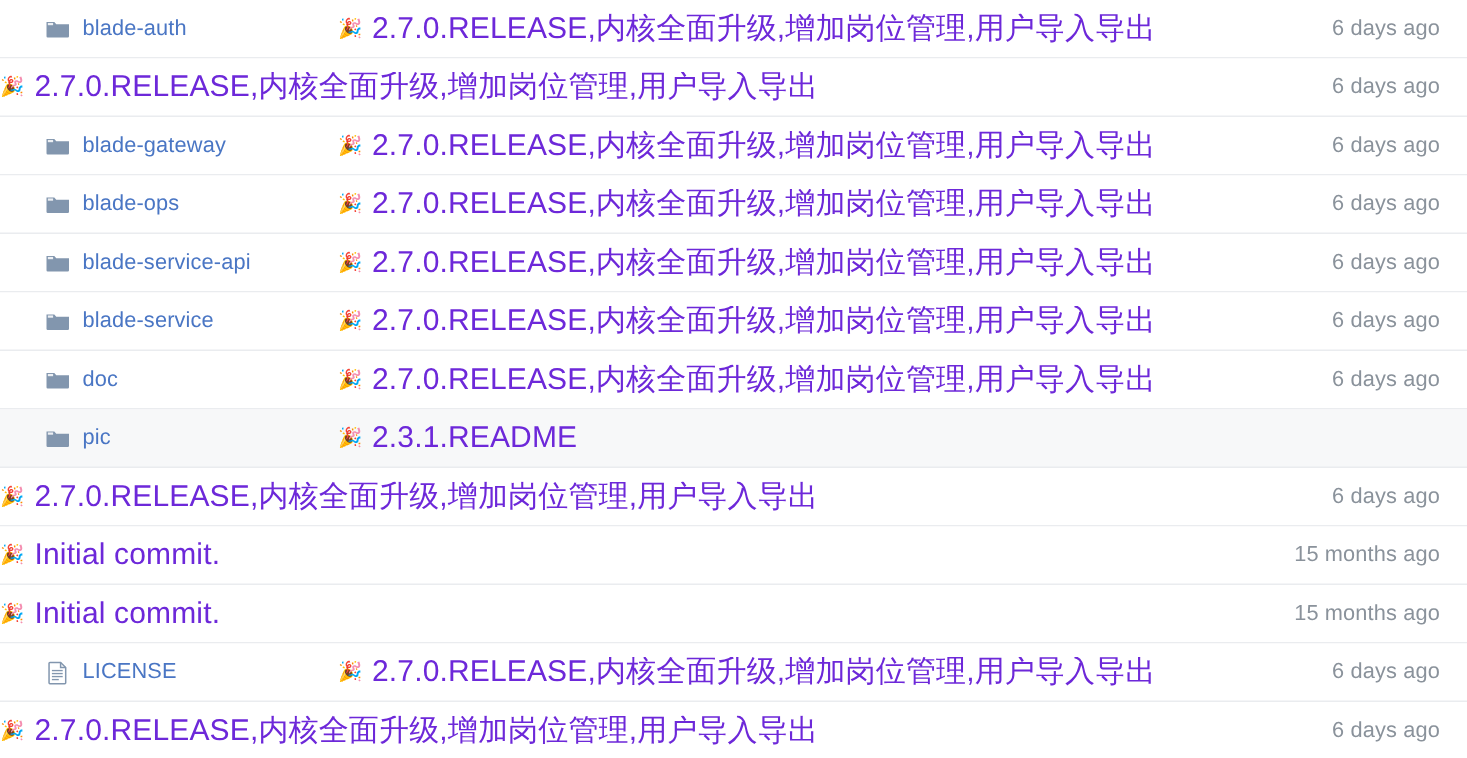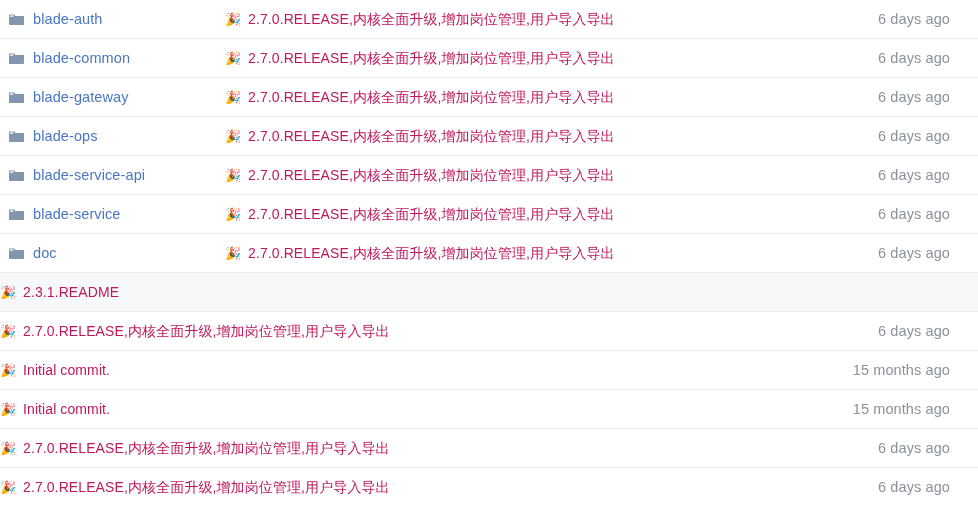--- a/index.html
+++ b/index.html
@@ -32,21 +32,21 @@
   .file-row.is-highlighted {
     background: #f7f8f9;
   }
 
   
   .col-name {
     width: 225px;
     flex: 0 0 225px;
     display: flex;
     align-items: center;
-    padding-left: 8px;
+    padding-left: 30px;
     overflow: hidden;
     white-space: nowrap;
   }
   .icon-slot {
     width: 17px;
     height: 17px;
     flex: 0 0 17px;
     margin-right: 8px;
     display: flex;
     align-items: center;
@@ -74,34 +74,34 @@
   .emoji-slot {
     width: 17px;
     flex: 0 0 17px;
     margin-right: 6px;
     font-size: 13px;
     line-height: 1;
     text-align: center;
     font-family: "DejaVu Sans", sans-serif;
   }
   .commit-msg {
-    font-size: 14px;
-    color: #be185d;
+    font-size: 20px;
+    color: #6d28d9;
     line-height: 1;
     overflow: hidden;
     text-overflow: ellipsis;
     letter-spacing: 0.1px;
   }
 
   
   .col-age {
     flex: 0 0 160px;
     width: 160px;
     text-align: right;
-    padding-right: 28px;
+    padding-right: 18px;
     font-size: 14.5px;
     color: #8a929b;
     line-height: 1;
     white-space: nowrap;
     letter-spacing: 0.1px;
   }
 </style>
 </head>
 <body>
 
@@ -116,29 +116,20 @@
         </span>
         <a class="name-link" href="#">blade-auth</a>
       </div>
       <div class="col-commit">
         <span class="emoji-slot">🎉</span>
         <span class="commit-msg">2.7.0.RELEASE,内核全面升级,增加岗位管理,用户导入导出</span>
       </div>
       <div class="col-age">6 days ago</div>
     </div>
     <div class="file-row">
-      <div class="col-name">
-        <span class="icon-slot">
-          <svg width="17" height="17" viewBox="0 0 17 17" aria-hidden="true">
-            <path fill="#8296ae" d="M1 3.6h5.2l1.3 1.5H16v8.1a.8.8 0 0 1-.8.8H1.8a.8.8 0 0 1-.8-.8V3.6z"></path>
-            <rect x="1.9" y="4.3" width="3.5" height="1.5" fill="#ffffff" opacity="0.85"></rect>
-          </svg>
-        </span>
-        <a class="name-link" href="#">blade-common</a>
-      </div>
       <div class="col-commit">
         <span class="emoji-slot">🎉</span>
         <span class="commit-msg">2.7.0.RELEASE,内核全面升级,增加岗位管理,用户导入导出</span>
       </div>
       <div class="col-age">6 days ago</div>
     </div>
     <div class="file-row">
       <div class="col-name">
         <span class="icon-slot">
           <svg width="17" height="17" viewBox="0 0 17 17" aria-hidden="true">
@@ -212,20 +203,29 @@
         </span>
         <a class="name-link" href="#">doc</a>
       </div>
       <div class="col-commit">
         <span class="emoji-slot">🎉</span>
         <span class="commit-msg">2.7.0.RELEASE,内核全面升级,增加岗位管理,用户导入导出</span>
       </div>
       <div class="col-age">6 days ago</div>
     </div>
     <div class="file-row is-highlighted">
+      <div class="col-name">
+        <span class="icon-slot">
+          <svg width="17" height="17" viewBox="0 0 17 17" aria-hidden="true">
+            <path fill="#8296ae" d="M1 3.6h5.2l1.3 1.5H16v8.1a.8.8 0 0 1-.8.8H1.8a.8.8 0 0 1-.8-.8V3.6z"></path>
+            <rect x="1.9" y="4.3" width="3.5" height="1.5" fill="#ffffff" opacity="0.85"></rect>
+          </svg>
+        </span>
+        <a class="name-link" href="#">pic</a>
+      </div>
       <div class="col-commit">
         <span class="emoji-slot">🎉</span>
         <span class="commit-msg">2.3.1.README</span>
       </div>
     </div>
     <div class="file-row">
       <div class="col-commit">
         <span class="emoji-slot">🎉</span>
         <span class="commit-msg">2.7.0.RELEASE,内核全面升级,增加岗位管理,用户导入导出</span>
       </div>
@@ -239,20 +239,35 @@
       <div class="col-age">15 months ago</div>
     </div>
     <div class="file-row">
       <div class="col-commit">
         <span class="emoji-slot">🎉</span>
         <span class="commit-msg">Initial commit.</span>
       </div>
       <div class="col-age">15 months ago</div>
     </div>
     <div class="file-row">
+      <div class="col-name">
+        <span class="icon-slot">
+          <svg width="17" height="17" viewBox="0 0 17 17" aria-hidden="true">
+            <path d="M3.3 1.6h7.1l3.4 3.4v10.2a.6.6 0 0 1-.6.6H3.3a.6.6 0 0 1-.6-.6V2.2a.6.6 0 0 1 .6-.6z" fill="#ffffff" stroke="#8296ae" stroke-width="1"></path>
+            <path d="M10.4 1.6v3.4h3.4" fill="none" stroke="#8296ae" stroke-width="1"></path>
+            <g fill="#8296ae">
+              <rect x="4.6" y="6.6" width="7.2" height="0.9"></rect>
+              <rect x="4.6" y="8.6" width="7.2" height="0.9"></rect>
+              <rect x="4.6" y="10.6" width="7.2" height="0.9"></rect>
+              <rect x="4.6" y="12.6" width="4.6" height="0.9"></rect>
+            </g>
+          </svg>
+        </span>
+        <a class="name-link" href="#">LICENSE</a>
+      </div>
       <div class="col-commit">
         <span class="emoji-slot">🎉</span>
         <span class="commit-msg">2.7.0.RELEASE,内核全面升级,增加岗位管理,用户导入导出</span>
       </div>
       <div class="col-age">6 days ago</div>
     </div>
     <div class="file-row">
       <div class="col-commit">
         <span class="emoji-slot">🎉</span>
         <span class="commit-msg">2.7.0.RELEASE,内核全面升级,增加岗位管理,用户导入导出</span>

